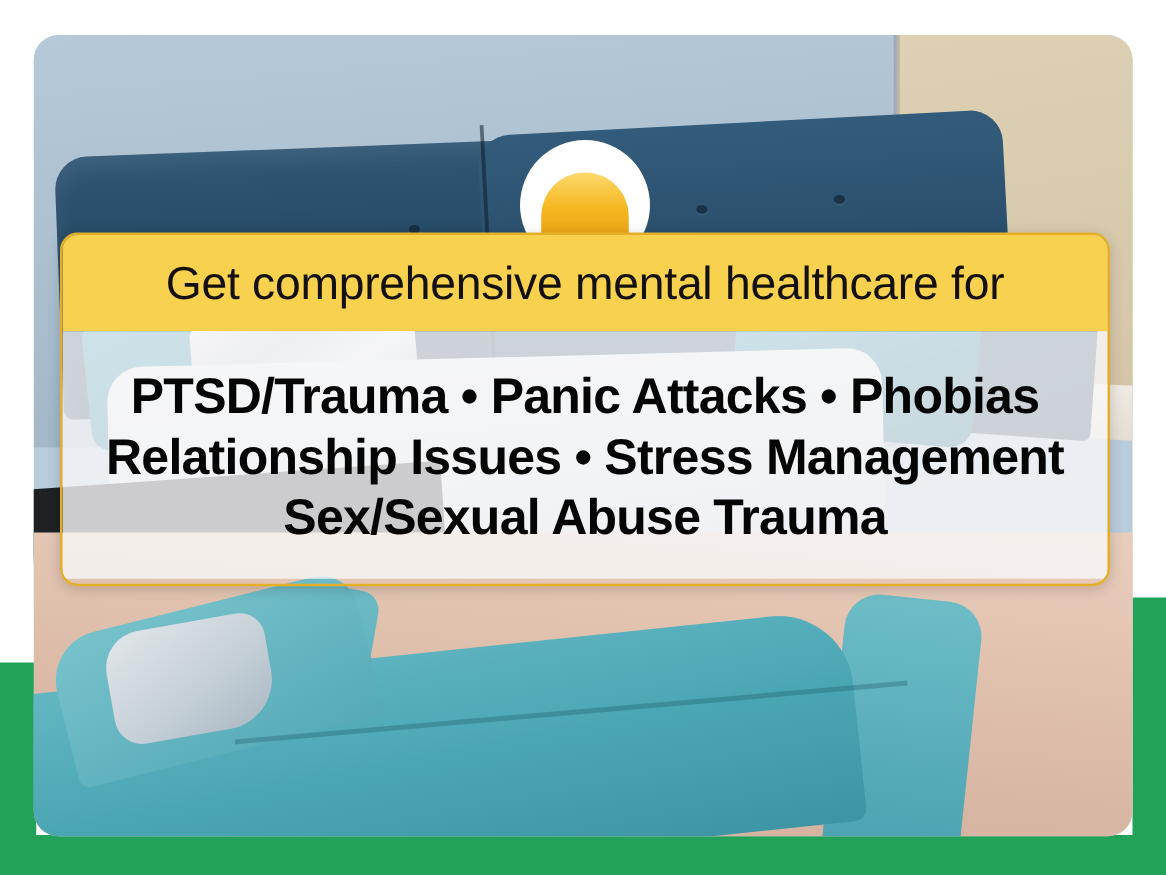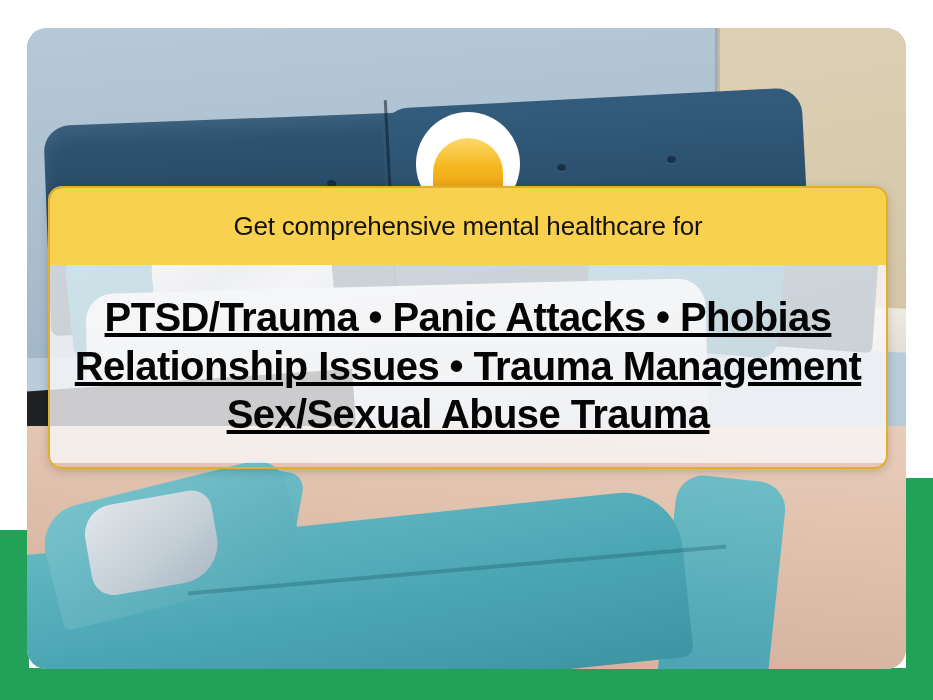--- a/index.html
+++ b/index.html
@@ -294,36 +294,35 @@
     box-shadow: 0 2px 10px rgba(0,0,0,0.18);
   }
   .card-header {
     height: 77px;
     background: #f8d14f;
     display: flex;
     align-items: center;
     justify-content: center;
   }
   .card-header-text {
-    font-size: 26px;
+    font-size: 37px;
     font-weight: 400;
     color: #14110c;
     letter-spacing: -0.2px;
     white-space: nowrap;
   }
   .card-body {
     height: 198px;
     background: rgba(247,248,249,0.80);
     display: flex;
     flex-direction: column;
     align-items: center;
     justify-content: center;
     padding-top: 4px;
     box-sizing: border-box;
-    text-decoration: underline;
   }
   .service-line {
     font-size: 40px;
     font-weight: bold;
     color: #050505;
     line-height: 1.22;
     letter-spacing: -0.6px;
     white-space: nowrap;
     text-align: center;
   }
@@ -381,18 +380,18 @@
     <div class="logo-arch"></div>
     <div class="logo-hill"></div>
   </div>
 
   <div class="card">
     <div class="card-header">
       <div class="card-header-text">Get comprehensive mental healthcare for</div>
     </div>
     <div class="card-body">
       <div class="service-line">PTSD/Trauma • Panic Attacks • Phobias</div>
-      <div class="service-line">Relationship Issues • Trauma Management</div>
+      <div class="service-line">Relationship Issues • Stress Management</div>
       <div class="service-line">Sex/Sexual Abuse Trauma</div>
     </div>
   </div>
 
 </div>
 
 </body></html>

